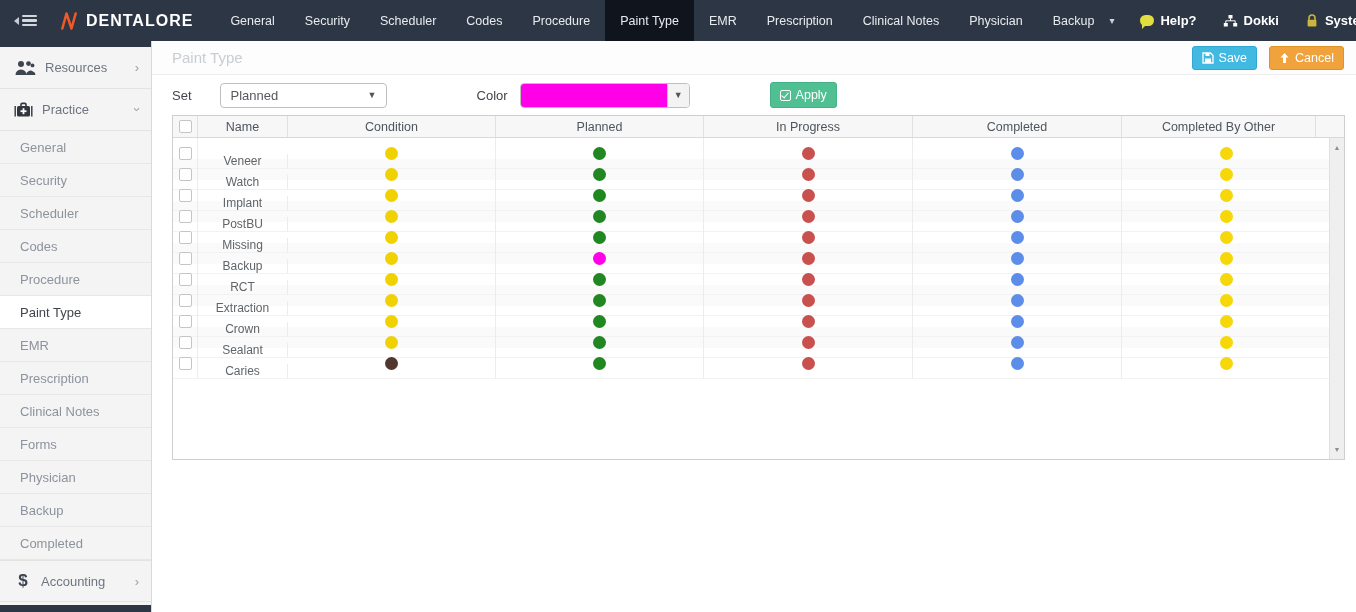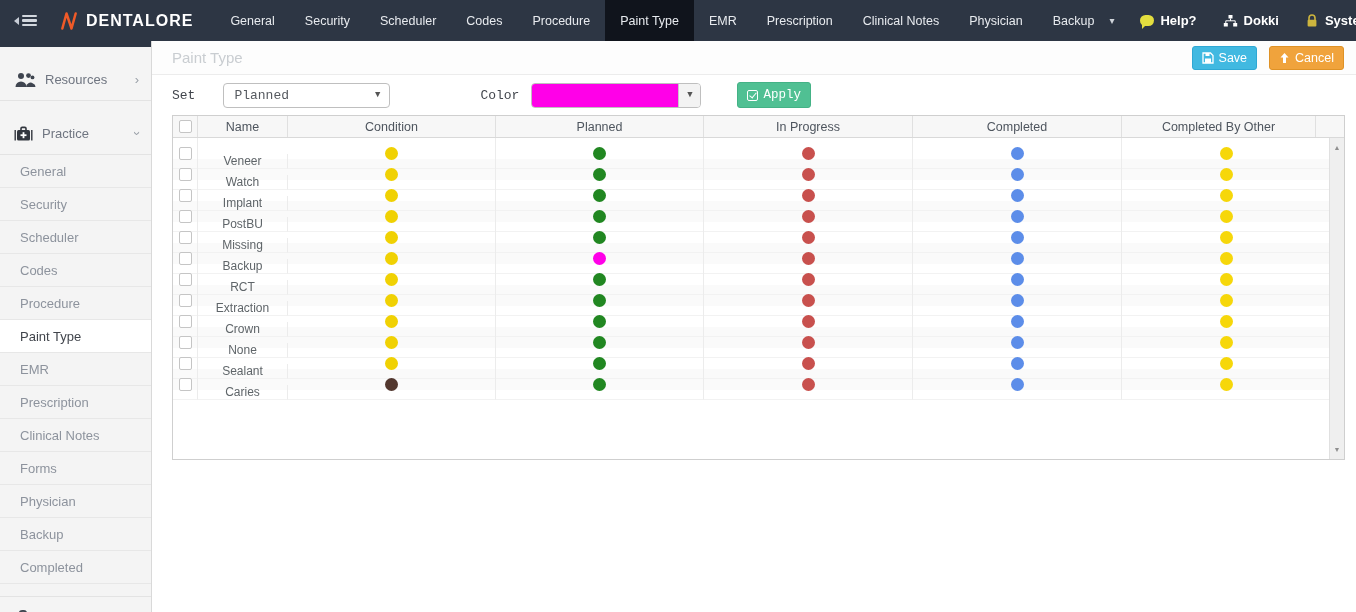--- a/index.html
+++ b/index.html
@@ -24,51 +24,51 @@
   .bubble { position:relative; width:14px; height:11px; background:#e3de3f; border-radius:7px; display:inline-block; }
   .bubble:after { content:""; position:absolute; left:2px; bottom:-3px; border:3px solid transparent; border-top-color:#e3de3f; border-left-color:#e3de3f; }
 
   
   .body-row { flex:1; display:flex; min-height:0; }
 
   
   .sidebar { width:152px; flex:0 0 152px; background:#f4f4f4; border-right:1px solid #d9d9d9; display:flex; flex-direction:column; }
   .strip { height:6px; background:#2d3644; flex:0 0 auto; }
   .strip.bottom { height:7px; margin-top:auto; }
-  .group { height:42px; flex:0 0 42px; display:flex; align-items:center; padding:0 12px 0 14px; border-bottom:1px solid #e3e3e3; cursor:pointer;margin-top:12px; }
+  .group { height:42px; flex:0 0 42px; display:flex; align-items:center; padding:0 12px 0 14px; border-bottom:1px solid #e3e3e3; cursor:pointer; }
   .group .g-label { font-size:13px; color:#6f7580; margin-left:9px; }
   .group .chev { margin-left:auto; color:#9aa0a8; font-size:13px; }
   .group .chev.down { transform:rotate(90deg); }
   .dollar { font-size:17px; font-weight:bold; color:#3f4550; width:18px; text-align:center; }
   .subitem { height:33px; flex:0 0 33px; display:flex; align-items:center; padding-left:20px; font-size:13px; color:#8d939d; border-bottom:1px solid #e7e7e7; cursor:pointer; }
   .subitem.active { background:#fff; color:#41454c; }
 
   
   .content { flex:1; background:#fff; display:flex; flex-direction:column; min-width:0; }
   .titlebar { height:34px; flex:0 0 34px; display:flex; align-items:center; padding:0 12px 0 20px; border-bottom:1px solid #ececec; background:#fdfdfd; }
   .titlebar h1 { font-size:15px; font-weight:normal; color:#c9cdd1; }
   .actions { margin-left:auto; display:flex; gap:12px; }
   .btn { display:inline-flex; align-items:center; gap:5px; border:none; border-radius:3px; color:#fff; font-size:12.5px; font-family:inherit; height:24px; padding:0 9px; cursor:pointer; }
   .btn.save { background:#41b9e1; border:1px solid #2fa8d4; }
   .btn.cancel { background:#f0a33c; border:1px solid #df9226; }
   .btn.apply { background:#50c093; border:1px solid #44b286; height:26px; }
   .chk-icon { width:11px; height:11px; border:1.5px solid #fff; border-radius:2px; position:relative; display:inline-block; }
   .chk-icon:after { content:""; position:absolute; left:2.5px; top:0px; width:3px; height:6px; border:solid #fff; border-width:0 1.5px 1.5px 0; transform:rotate(40deg); }
 
-  .toolbar { height:40px; flex:0 0 40px; display:flex; align-items:center; padding-left:20px;font-family:Liberation Mono, monospace; }
+  .toolbar { height:40px; flex:0 0 40px; display:flex; align-items:center; padding-left:20px; }
   .lbl { font-size:13px; color:#41454c; }
   .dd { display:flex; align-items:center; height:25px; border:1px solid #bfbfbf; border-radius:4px; background:#fff; overflow:hidden; cursor:pointer; }
   .set-dd { width:167px; margin-left:28px; padding-left:10px; }
   .set-dd .dd-value { font-size:13px; color:#55595f; }
   .set-dd .dd-caret { margin-left:auto; margin-right:9px; font-size:9px; color:#555; }
   .color-lbl { margin-left:90px; }
   .color-dd { width:170px; margin-left:12px; }
   .swatch { flex:1; height:100%; }
   .dd-caret-btn { width:22px; height:100%; background:#f3f3f3; border-left:1px solid #c9c9c9; display:flex; align-items:center; justify-content:center; font-size:9px; color:#555; }
-  .btn.apply { margin-left:36px; }
+  .btn.apply { margin-left:80px; }
 
   
   .grid { position:relative; margin:0 11px 0 20px; height:345px; border:1px solid #cfcfcf; background:#fff; }
   .thead { display:grid; grid-template-columns:25px 90px 208px 208px 209px 209px 194px 15px; height:22px; background:#f7f7f7; border-bottom:1px solid #d9d9d9; }
   .th { display:flex; align-items:center; justify-content:center; font-size:12.5px; color:#4e555e; border-right:1px solid #e0e0e0; }
   .th:last-child { border-right:none; }
   .row { display:grid; grid-template-columns:25px 90px 208px 208px 209px 209px 209px; height:21px; }
   .row:nth-child(even) { background:#fafafa; }
   .cell { display:flex; align-items:center; justify-content:center; border-right:1px solid #ececec; border-bottom:1px solid #f2f2f2; }
   .cell.name { font-size:12px; color:#5f6569;margin-top:16px; }
@@ -429,41 +429,20 @@
                 <span class="dot" style="background: rgb(92, 141, 233);"></span>
               </div>
               <div class="cell">
                 <span class="dot" style="background: rgb(246, 215, 10);"></span>
               </div>
             </div>
             <div class="row">
               <div class="cell">
                 <span class="cb"></span>
               </div>
-              <div class="cell name">None</div>
-              <div class="cell">
-                <span class="dot" style="background: rgb(240, 209, 3);"></span>
-              </div>
-              <div class="cell">
-                <span class="dot" style="background: rgb(33, 135, 33);"></span>
-              </div>
-              <div class="cell">
-                <span class="dot" style="background: rgb(200, 80, 77);"></span>
-              </div>
-              <div class="cell">
-                <span class="dot" style="background: rgb(92, 141, 233);"></span>
-              </div>
-              <div class="cell">
-                <span class="dot" style="background: rgb(246, 215, 10);"></span>
-              </div>
-            </div>
-            <div class="row">
-              <div class="cell">
-                <span class="cb"></span>
-              </div>
               <div class="cell name">Sealant</div>
               <div class="cell">
                 <span class="dot" style="background: rgb(240, 209, 3);"></span>
               </div>
               <div class="cell">
                 <span class="dot" style="background: rgb(33, 135, 33);"></span>
               </div>
               <div class="cell">
                 <span class="dot" style="background: rgb(200, 80, 77);"></span>
               </div>

